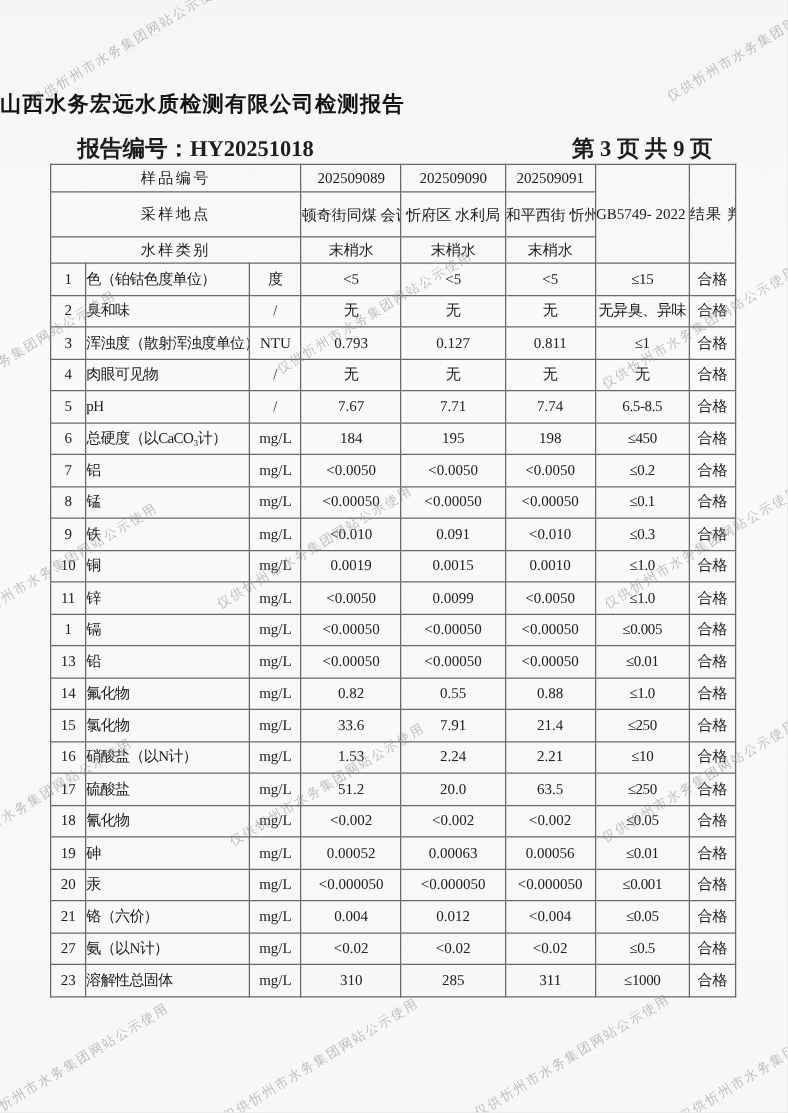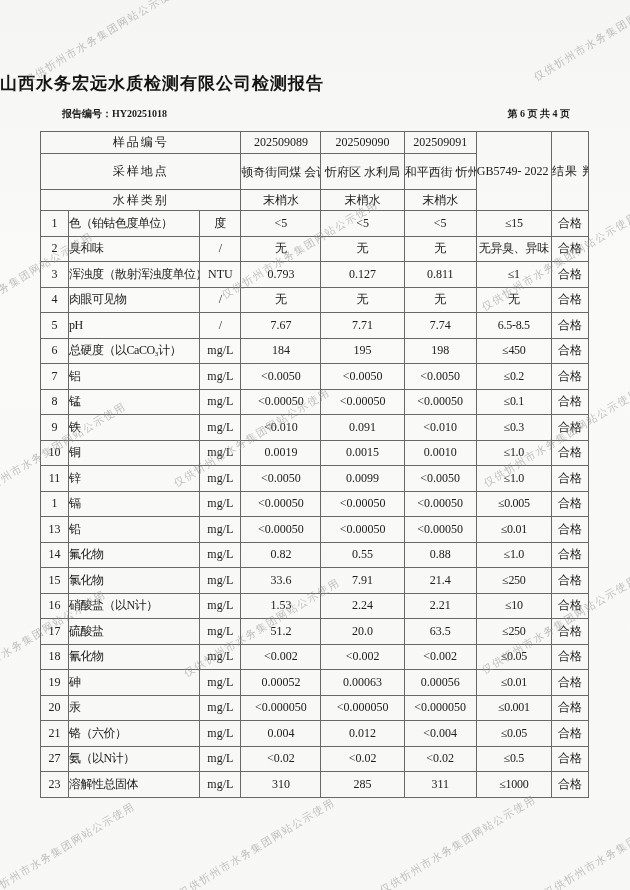--- a/index.html
+++ b/index.html
@@ -15,21 +15,21 @@
   }
   .title{
     position:absolute;top:72px;left:0;width:100%;
     margin:0;
     font:bold 17px "Liberation Sans","DejaVu Sans",sans-serif;
     letter-spacing:1px;color:#141414;
   }
   .meta-line{
     position:absolute;top:107px;left:62px;right:60px;
     display:flex;justify-content:space-between;align-items:center;
-    font-weight:bold;font-size:10px;color:#1d1d1d;
+    font-weight:bold;font-size:18px;color:#1d1d1d;
   }
   table.report{
     position:absolute;left:40px;top:131px;width:549px;
     border-collapse:collapse;table-layout:fixed;
   }
   table.report td{
     border:1px solid #686868;
     font-size:12px;color:#202020;
     padding:0;overflow:hidden;white-space:nowrap;
     background:transparent;
@@ -61,21 +61,21 @@
 <body>
 
 <div class="page">
 
   <h1 class="title">山西水务宏远水质检测有限公司检测报告</h1>
 
   <div class="meta-line">
     <div>
       <span>报告编号：</span><span>HY20251018</span>
     </div>
-    <div>第 6 页 共 4 页</div>
+    <div>第 3 页 共 9 页</div>
   </div>
 
   <table class="report">
     <colgroup>
       <col style="width:28px">
         <col style="width:131px">
         <col style="width:41px">
       <col style="width:80px">
         <col style="width:83px">
         <col style="width:72px">

